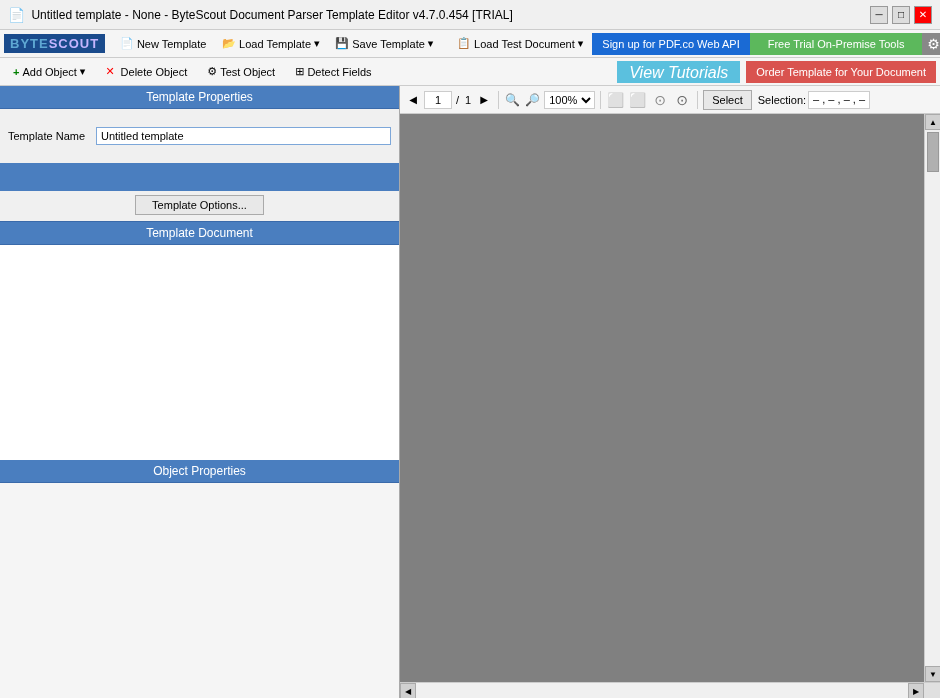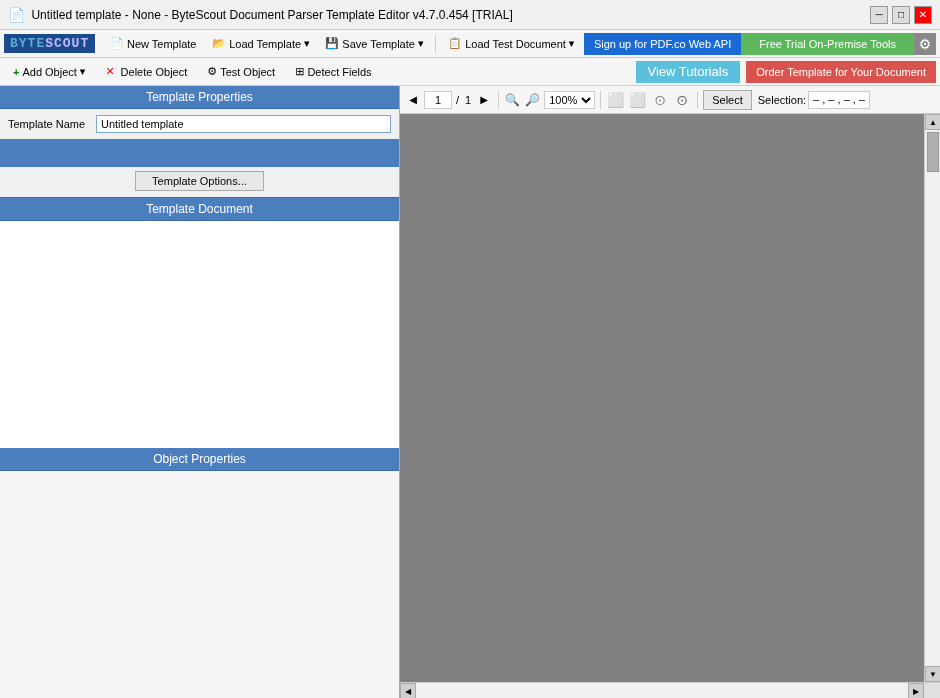--- a/index.html
+++ b/index.html
@@ -46,21 +46,21 @@
     .menu-logo {
       background: #1a4b8c;
       color: #fff;
       font-weight: bold;
       font-size: 13px;
       padding: 2px 6px;
       margin-right: 6px;
       letter-spacing: 1px;
       display: flex; align-items: center;
     }
-    .menu-logo span { color: #5fa8d3; font-family: Liberation Mono, monospace; }
+    .menu-logo span { color: #5fa8d3; }
     .toolbar-btn {
       background: #f5f5f5;
       border: 1px solid transparent;
       padding: 2px 6px;
       cursor: pointer;
       font-size: 11px;
       display: flex; align-items: center; gap: 3px;
       height: 22px;
       white-space: nowrap;
     }
@@ -95,23 +95,24 @@
       font-size: 11px;
       height: 22px;
       white-space: nowrap;
     }
     .btn-teal {
       background: #5bc0de;
       color: #fff;
       border: none;
       padding: 3px 12px;
       cursor: pointer;
-      font-size: 13px;
+      font-size: 16px;
       height: 22px;
       white-space: nowrap;
+      font-style: italic;
     }
     .gear-btn {
       background: #888;
       color: #fff;
       border: none;
       width: 22px; height: 22px;
       cursor: pointer;
       font-size: 14px;
       display: flex; align-items: center; justify-content: center;
     }
@@ -166,21 +167,21 @@
     }
 
     .template-properties {
       background: #4a7ebf;
       border-bottom: 1px solid #3a6aaa;
     }
 
     .template-name-row {
       display: flex;
       align-items: center;
-      padding: 6px 8px;
+      padding: 18px 8px;
       background: #f0f0f0;
       gap: 8px;
     }
     .template-name-label {
       font-size: 11px;
       white-space: nowrap;
       min-width: 80px;
     }
     .template-name-input {
       flex: 1;

